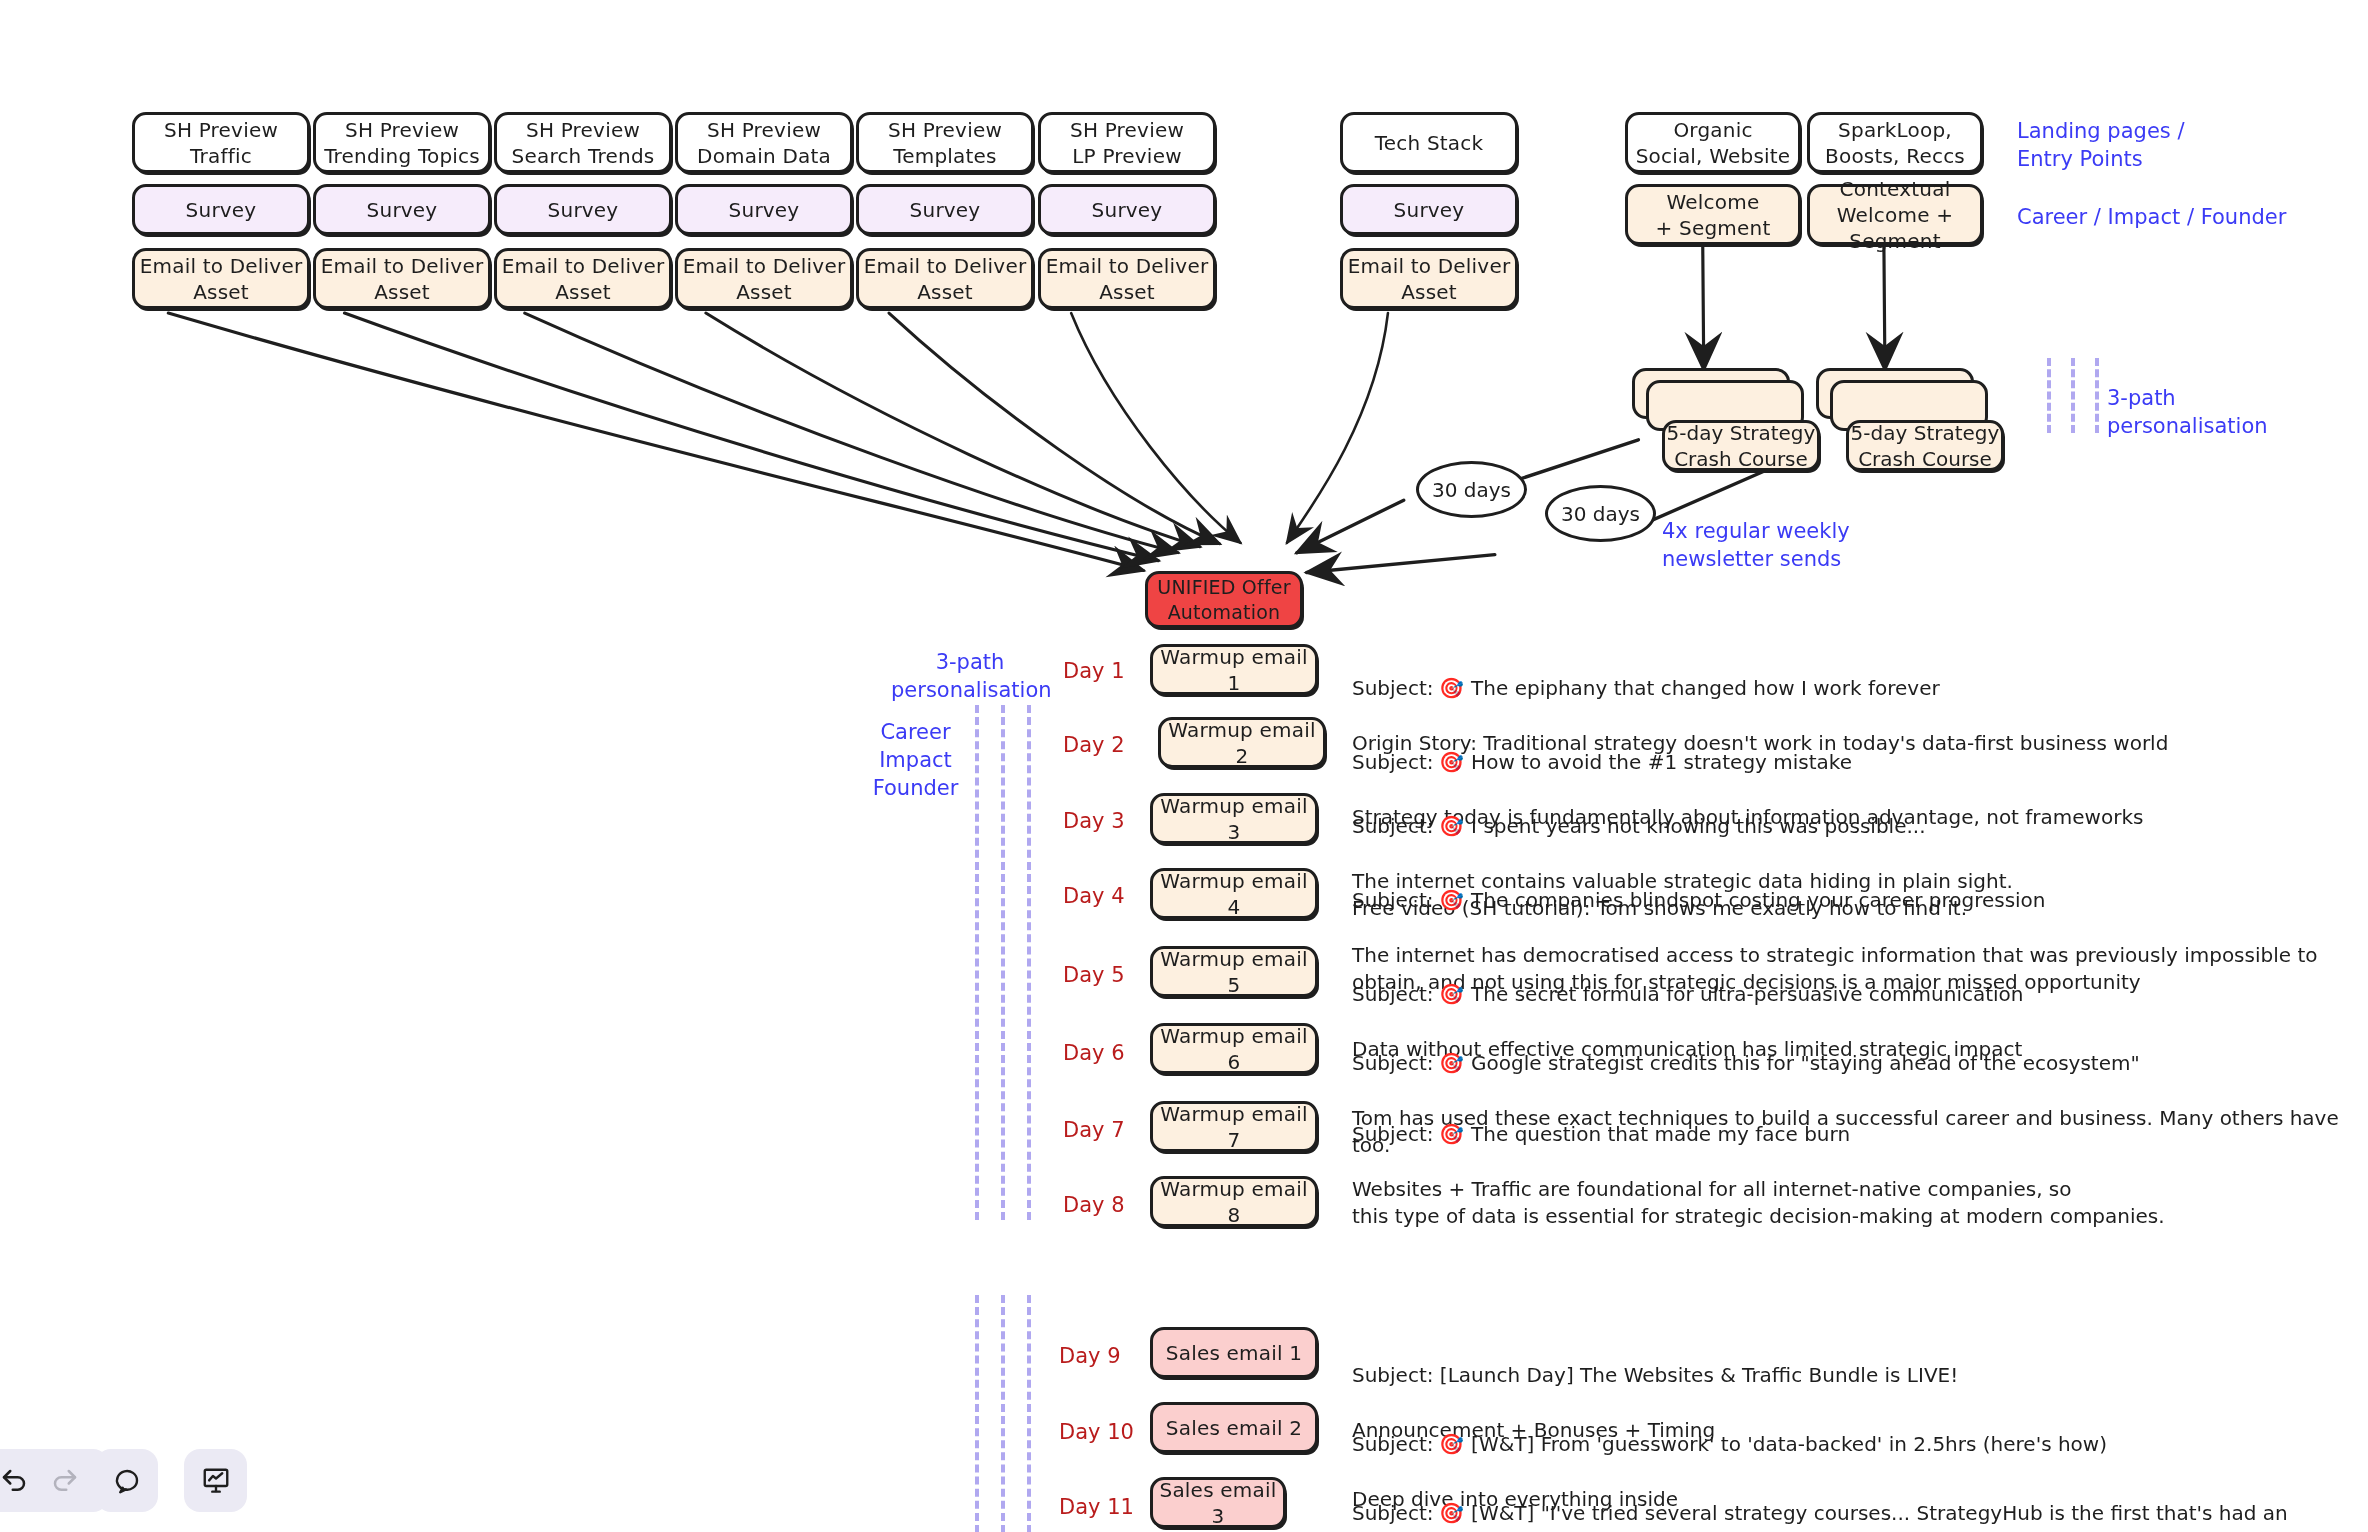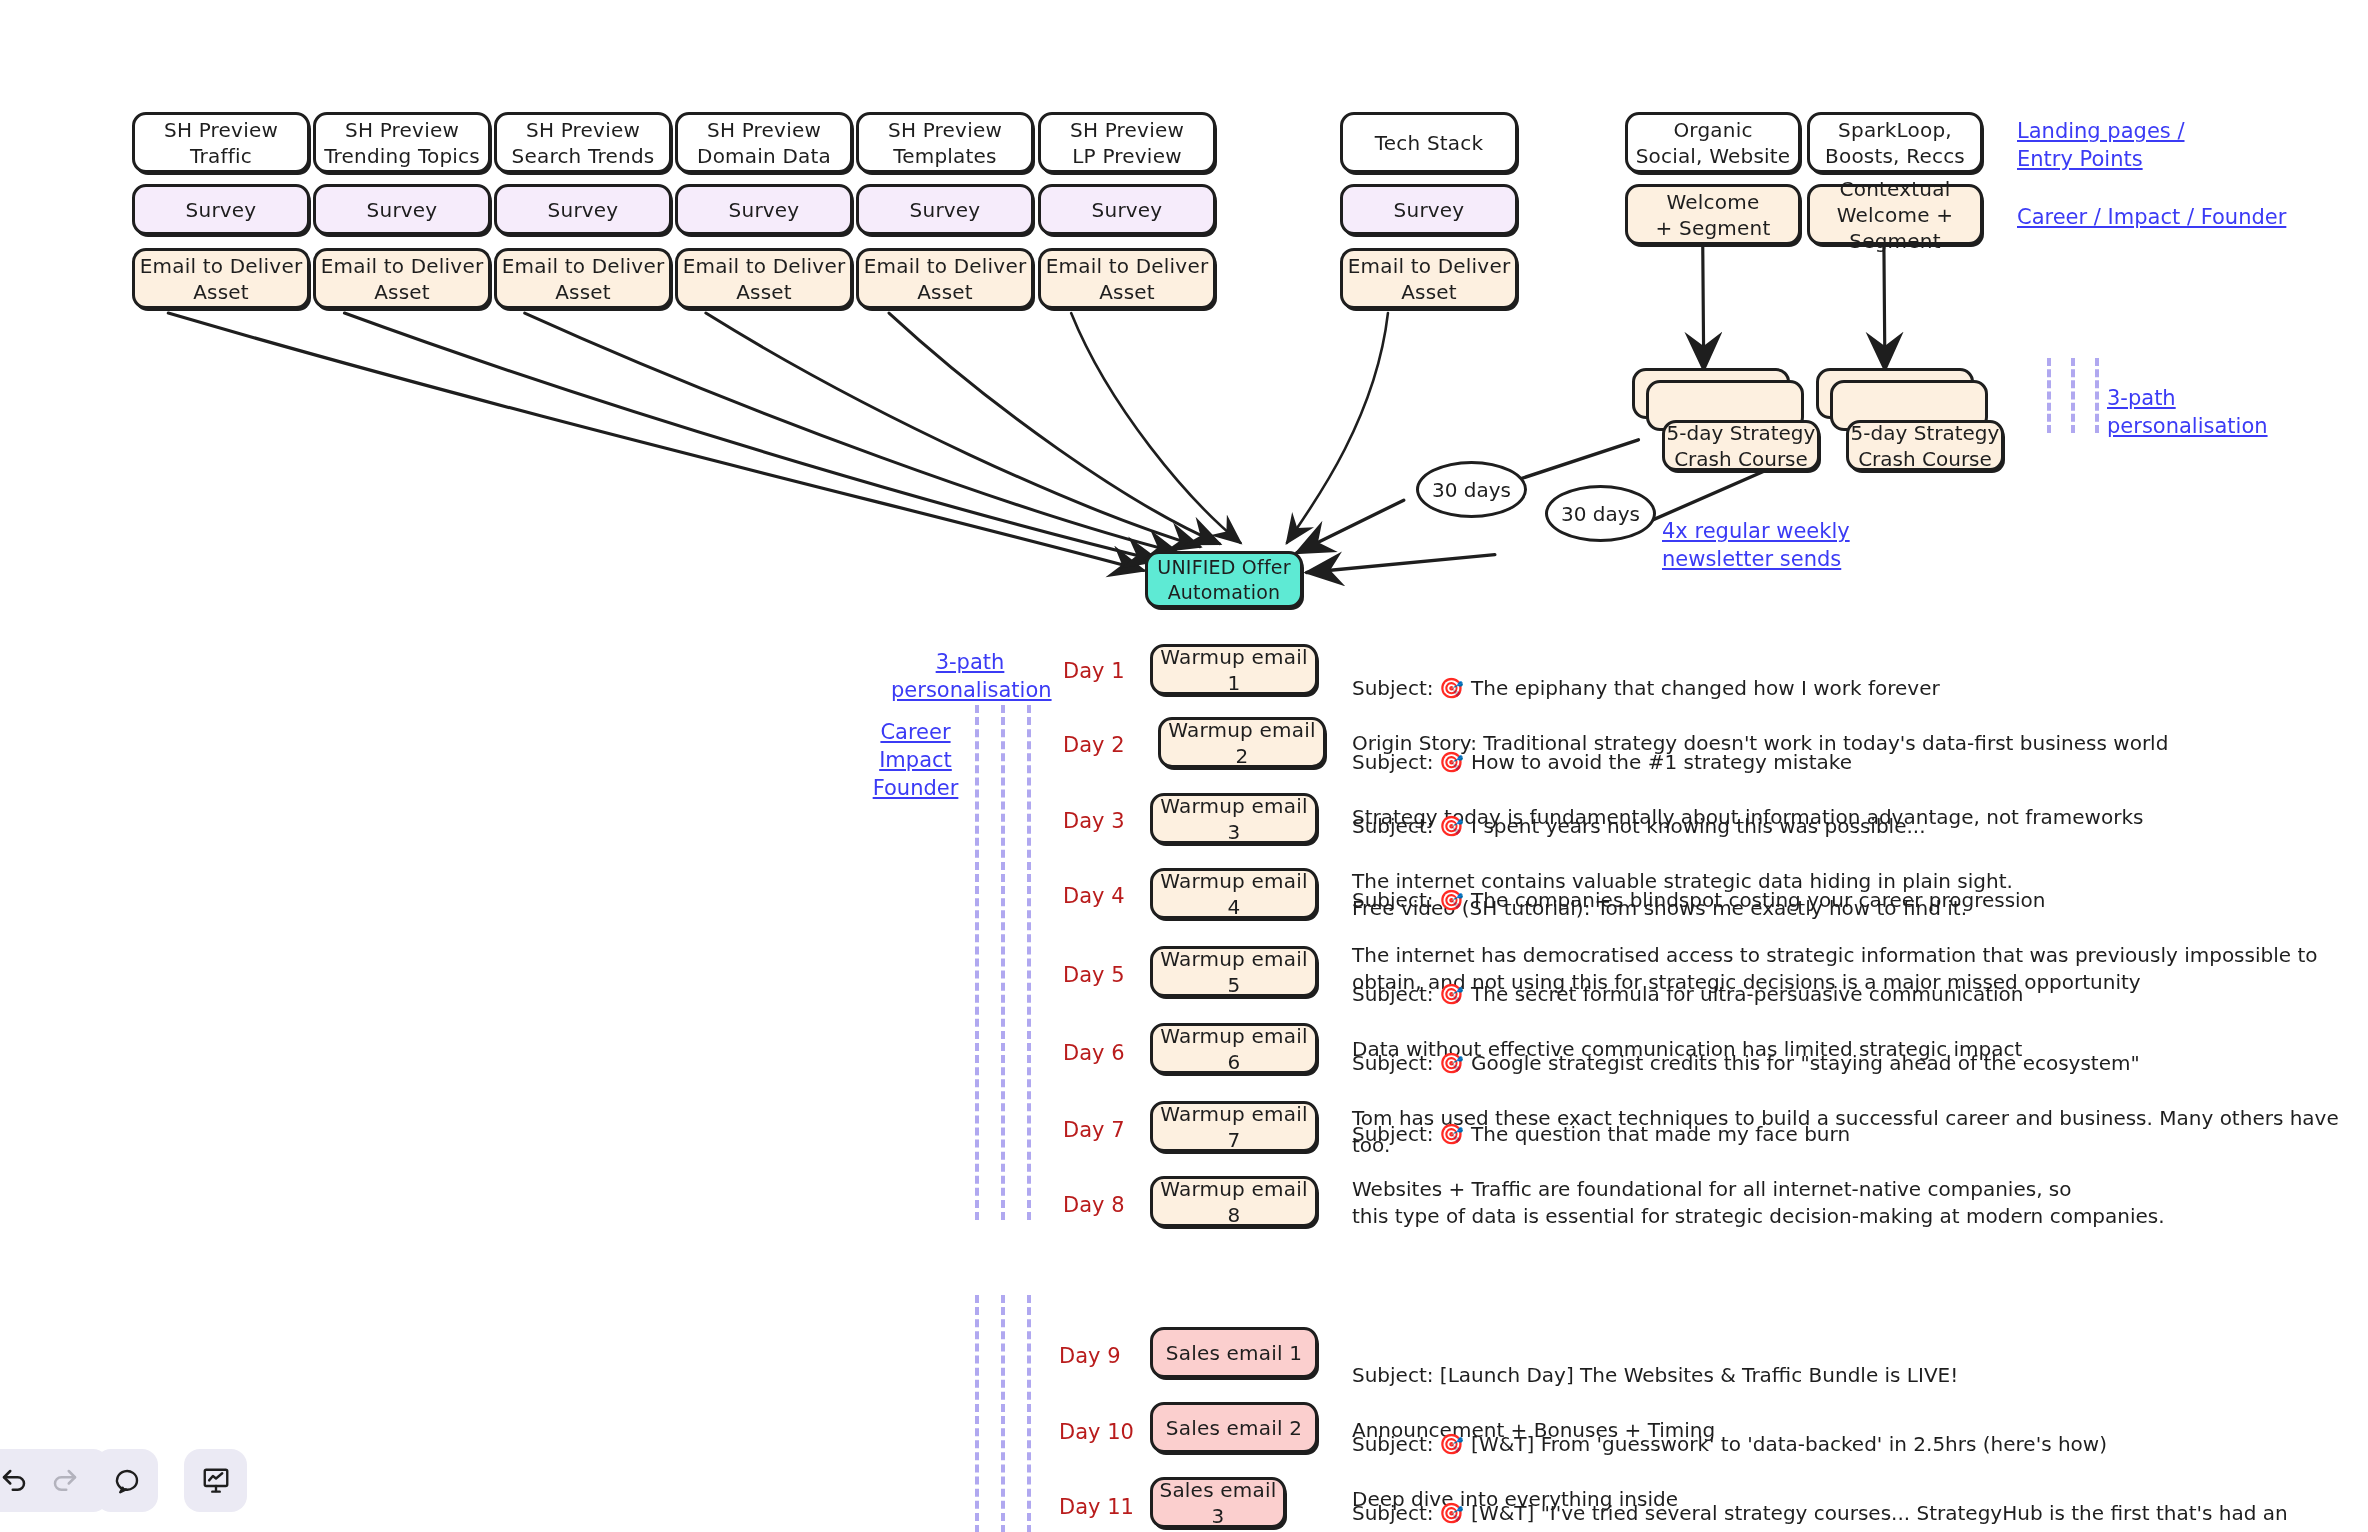--- a/index.html
+++ b/index.html
@@ -26,21 +26,21 @@
     line-height:1.3;
     color:#1e1e1e;
     font-size:20px;
     letter-spacing:0.2px;
     box-shadow:2px 3px 0 -1px #1e1e1e;
   }
   .node span{display:block;white-space:pre-line;}
   .n-white{background:#ffffff;}
   .n-purple{background:#f6ecfb;}
   .n-beige{background:#fdf0e0;}
-  .n-violet{background:#5eead4;}
+  .n-violet{background:#ef4444;margin-top:20px;}
   .n-pink{background:#fbcfce;}
 
   .stack{position:absolute;}
   .stack .lay{
     position:absolute;
     box-sizing:border-box;
     border:3px solid #1e1e1e;
     border-radius:14px;
     background:#fdf0e0;
   }
@@ -60,21 +60,20 @@
     display:flex;align-items:center;justify-content:center;
     color:#1e1e1e;font-size:20px;
   }
 
   .blue-note{
     position:absolute;
     color:#3b3bf5;
     font-size:21px;
     line-height:1.34;
     white-space:pre-line;
-    text-decoration:underline;
   }
   .blue-note.center{text-align:center;}
 
   .daylabel{
     position:absolute;
     color:#b91c1c;
     font-size:21px;
     white-space:nowrap;
   }
   .emailcopy{

